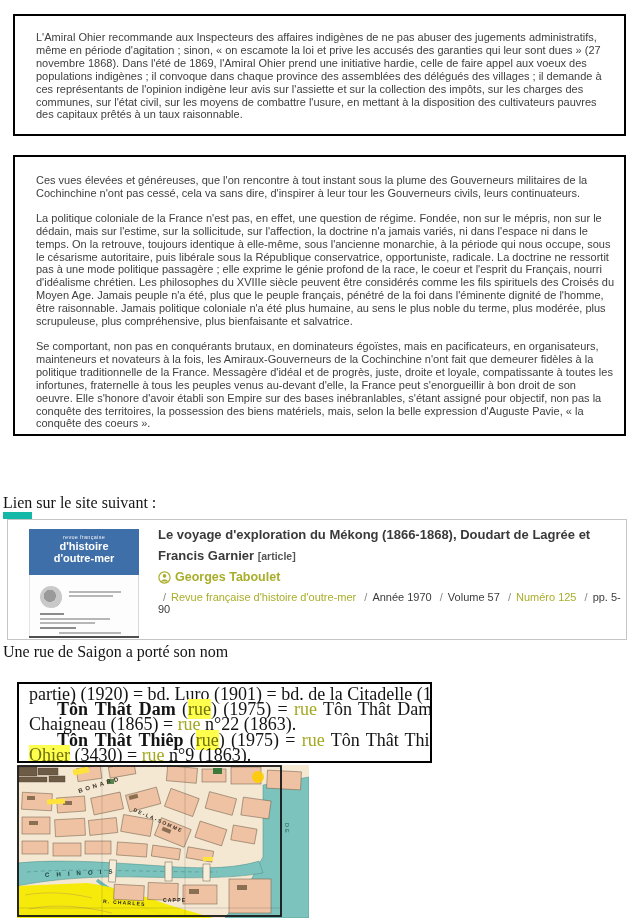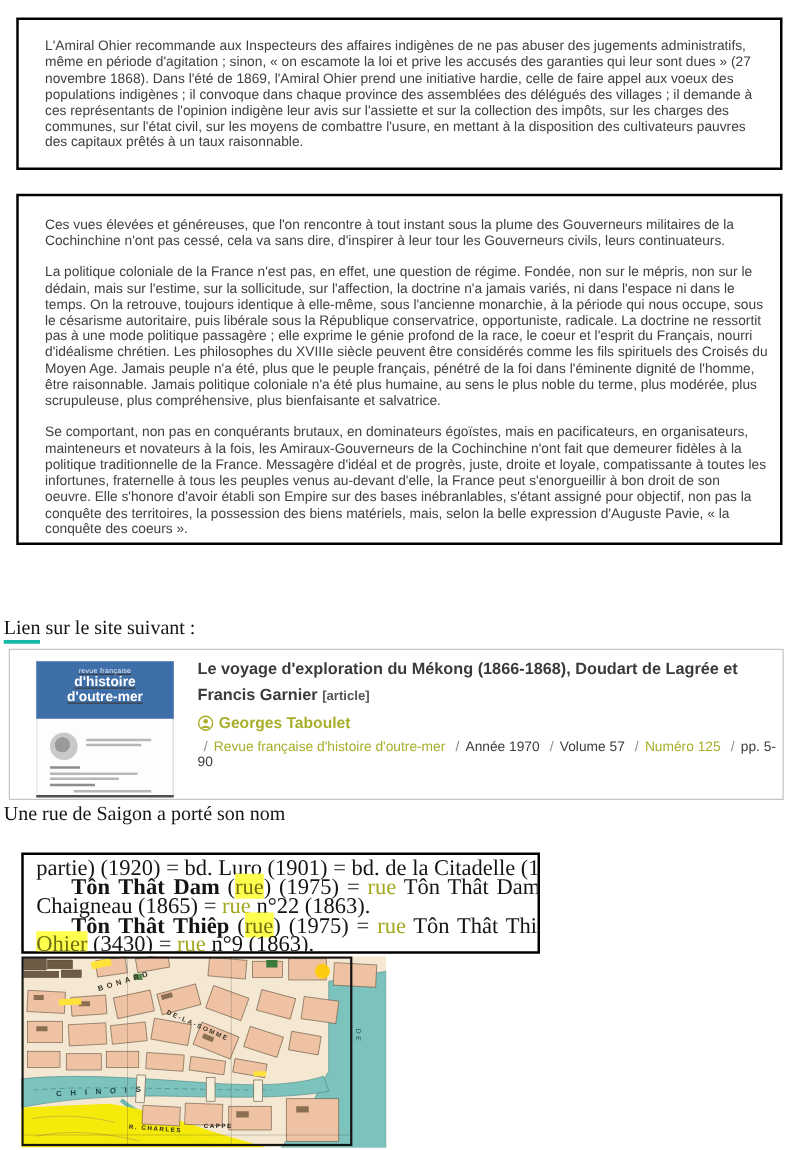--- a/index.html
+++ b/index.html
@@ -17,31 +17,30 @@
   #quote2{top:155px;height:281px;padding:17px 9px 0 21px;}
   .qbox p{margin:0 0 12px 0;}
   .signature{font-weight:bold;color:#3a3a3a;}
   
   .serifline{
     position:absolute;left:3px;font-family:"Liberation Serif",serif;
     font-size:16px;color:#151515;white-space:nowrap;
   }
   #lien-caption{top:494px;}
   #street-caption{top:643px;}
-  .marker-underline{border-bottom:3px solid #14b8a6;padding-bottom:1px;}
+  .marker-underline{border-bottom:7px solid #14b8a6;padding-bottom:1px;}
   
   #card{
     position:absolute;left:7px;top:519px;width:620px;height:121px;
     border:1px solid #c5c5c5;box-sizing:border-box;background:#fff;
   }
   #thumb{
     position:absolute;left:21px;top:9px;width:110px;height:107px;
     background:#fdfdfd;border-bottom:2px solid #4f4f4f;
     box-shadow:inset -1px 0 0 #d8d8d8, inset 1px 0 0 #e6e6e6;
-    text-decoration:underline;
   }
   #thumb .mast{
     background:#3f6fa8;color:#fff;height:46px;padding-top:5px;
     text-align:center;box-sizing:border-box;
   }
   .mast-small{font-size:5.5px;letter-spacing:.3px;opacity:.9;}
   .mast-big{font-size:11px;font-weight:bold;line-height:12px;}
   .seal{
     position:absolute;left:11px;top:57px;width:22px;height:22px;border-radius:50%;
     background:radial-gradient(circle at 45% 45%, #9a9a9a 0 35%, #c9c9c9 36% 70%, #b3b3b3 71% 100%);

